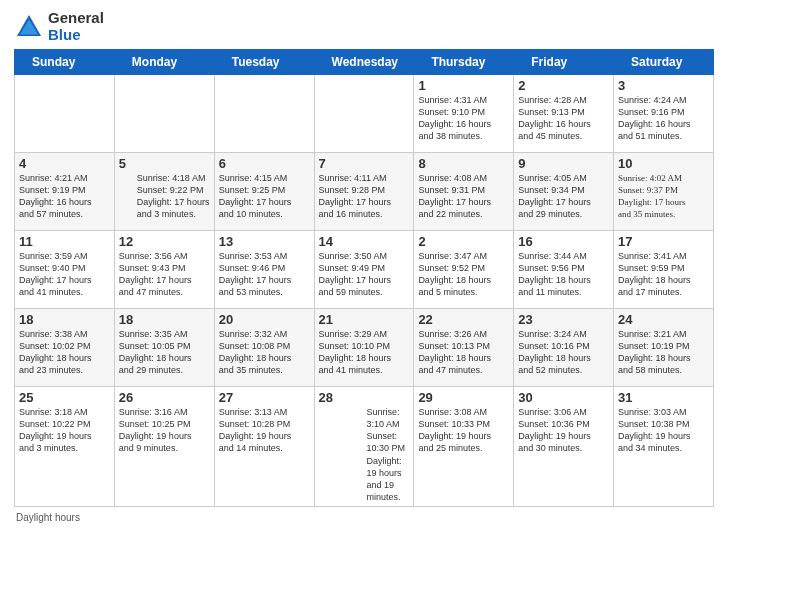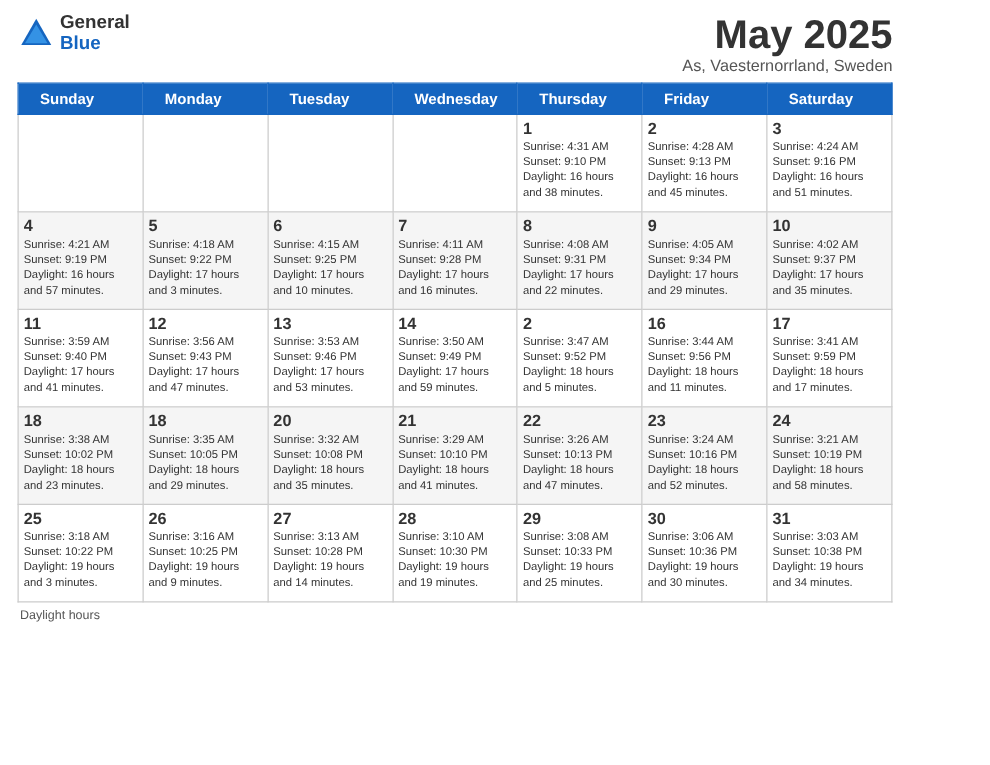--- a/index.html
+++ b/index.html
@@ -114,24 +114,20 @@
     <div class="logo">
       <svg class="logo-icon" viewBox="0 0 40 40">
         <polygon points="20,4 36,32 4,32" fill="#1565C0"></polygon>
         <polygon points="20,10 32,30 8,30" fill="#42A5F5" opacity="0.7"></polygon>
       </svg>
       <div class="logo-text">
         <span class="logo-general">General</span>
         <span class="logo-blue">Blue</span>
       </div>
     </div>
-    <div class="title-block">
-      <div class="main-title">May 2025</div>
-      <div class="subtitle">As, Vaesternorrland, Sweden</div>
-    </div>
   </div>
 
   <table>
     <thead>
       <tr>
       <th>Sunday</th>
           <th>Monday</th>
           <th>Tuesday</th>
           <th>Wednesday</th>
           <th>Thursday</th>
@@ -170,21 +166,21 @@
         <tr>
           <td>
             <span class="day-num">4</span>
             <div class="cell-info" style="white-space: pre-line;">Sunrise: 4:21 AM
 Sunset: 9:19 PM
 Daylight: 16 hours
 and 57 minutes.</div>
           </td>
           <td>
             <span class="day-num">5</span>
-            <div class="cell-info" style="white-space: pre-line;">Sunrise: 4:18 AM
+            <div class="cell-info" style="white-space: pre-line; margin-left: 18px;">Sunrise: 4:18 AM
 Sunset: 9:22 PM
 Daylight: 17 hours
 and 3 minutes.</div>
           </td>
           <td>
             <span class="day-num">6</span>
             <div class="cell-info" style="white-space: pre-line;">Sunrise: 4:15 AM
 Sunset: 9:25 PM
 Daylight: 17 hours
 and 10 minutes.</div>
@@ -205,21 +201,21 @@
           </td>
           <td>
             <span class="day-num">9</span>
             <div class="cell-info" style="white-space: pre-line;">Sunrise: 4:05 AM
 Sunset: 9:34 PM
 Daylight: 17 hours
 and 29 minutes.</div>
           </td>
           <td>
             <span class="day-num">10</span>
-            <div class="cell-info" style="white-space: pre-line;">Sunrise: 4:02 AM
+            <div class="cell-info" style="white-space: pre-line; font-family: Liberation Serif, serif;">Sunrise: 4:02 AM
 Sunset: 9:37 PM
 Daylight: 17 hours
 and 35 minutes.</div>
           </td>
         </tr>
         <tr>
           <td>
             <span class="day-num">11</span>
             <div class="cell-info" style="white-space: pre-line;">Sunrise: 3:59 AM
 Sunset: 9:40 PM
@@ -337,21 +333,21 @@
           </td>
           <td>
             <span class="day-num">27</span>
             <div class="cell-info" style="white-space: pre-line;">Sunrise: 3:13 AM
 Sunset: 10:28 PM
 Daylight: 19 hours
 and 14 minutes.</div>
           </td>
           <td>
             <span class="day-num">28</span>
-            <div class="cell-info" style="white-space: pre-line;">Sunrise: 3:10 AM
+            <div class="cell-info" style="white-space: pre-line; margin-left: 48px;">Sunrise: 3:10 AM
 Sunset: 10:30 PM
 Daylight: 19 hours
 and 19 minutes.</div>
           </td>
           <td>
             <span class="day-num">29</span>
             <div class="cell-info" style="white-space: pre-line;">Sunrise: 3:08 AM
 Sunset: 10:33 PM
 Daylight: 19 hours
 and 25 minutes.</div>

